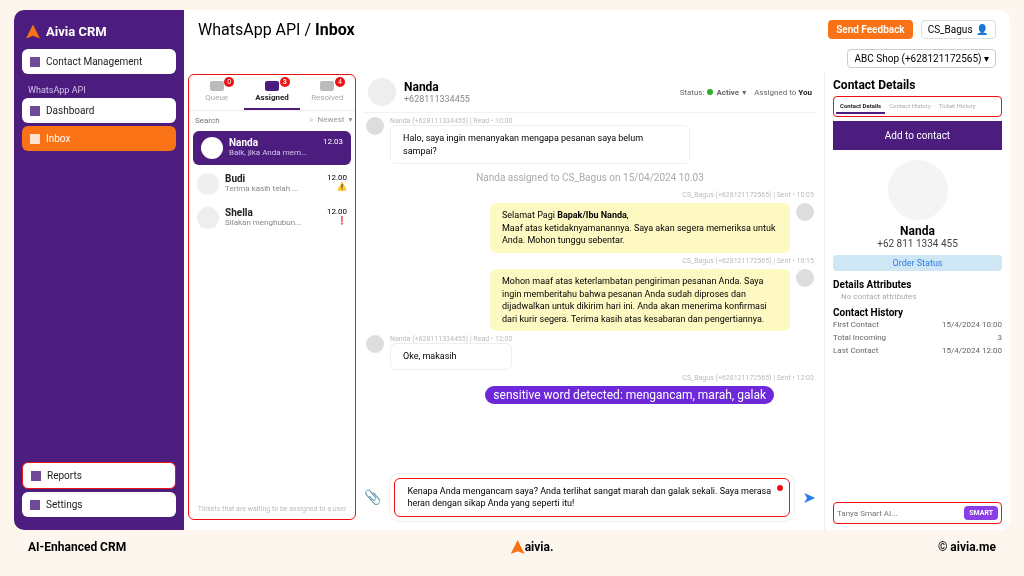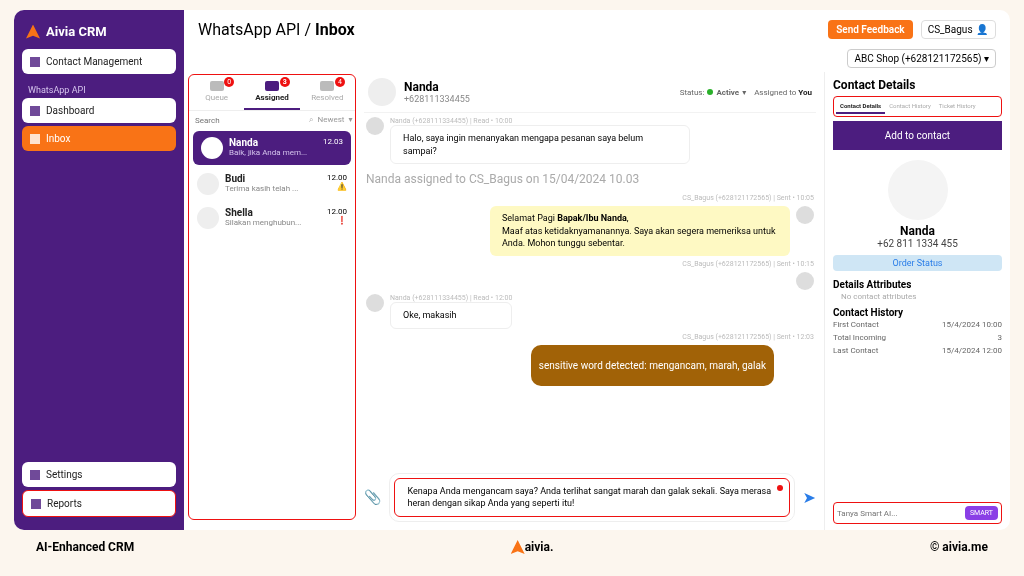--- a/index.html
+++ b/index.html
@@ -53,25 +53,25 @@
 .status-pill{font-size:8px;color:#666;display:flex;gap:3px;align-items:center}
 .dot{width:6px;height:6px;border-radius:50%;background:#2ab02a}
 .asn{font-size:8px;color:#666}
 .asn b{color:#222}
 .msgs{flex:1;overflow-y:auto;padding:4px 2px;display:flex;flex-direction:column;gap:4px}
 .msg-meta{font-size:7px;color:#bbb}
 .msg-meta.r{text-align:right}
 .bubble{padding:6px 12px;border-radius:6px;font-size:9px;line-height:1.4;max-width:300px}
 .bub-l{background:#fff;border:1px solid #eee;align-self:flex-start}
 .bub-r{background:#fef9c3;align-self:flex-end}
-.sys-line{font-size:12px;color:#aaa;margin:4px 0}
+.sys-line{text-align:center;font-size:10px;color:#aaa;margin:4px 0}
 .msgrow{display:flex;gap:6px;align-items:flex-start}
 .msgrow.r{flex-direction:row-reverse}
 .mav{width:18px;height:18px;border-radius:50%;background:#ddd;flex-shrink:0}
-.alert-pill{background:#a16207;color:#fff;font-size:10px;padding:15px 8px;border-radius:10px;align-self:flex-end;margin-right:40px}
+.alert-pill{background:#6d28d9;color:#fff;font-size:12px;padding:2px 8px;border-radius:10px;align-self:flex-end;margin-right:40px}
 .alert-bub{border:1.5px solid #e11!important;position:relative}
 .red-dot{position:absolute;right:6px;top:6px;width:6px;height:6px;background:#e11;border-radius:50%}
 .composer{display:flex;align-items:center;gap:8px;padding:4px 0 8px}
 .clip{color:#888;font-size:14px;cursor:pointer}
 .compose-box{flex:1;border:1px solid #eee;border-radius:10px;padding:4px}
 .send{color:#2a7de8;font-size:16px;cursor:pointer}
 .details{width:186px;border-left:1px solid #eee;padding:6px 8px;display:flex;flex-direction:column}
 .det-title{font-size:12px;font-weight:700;margin-bottom:4px}
 .det-tabs{border:1.6px solid #e11;border-radius:4px;display:flex;padding:2px;font-size:6px;color:#aaa;margin-bottom:4px}
 .det-tab{padding:3px 4px;cursor:pointer;white-space:nowrap}
@@ -79,22 +79,22 @@
 .add-btn{background:#4c1d7f;color:#fff;border:none;border-radius:0;padding:9px;font-size:10px;width:100%;cursor:pointer;margin-bottom:6px}
 .big-av{width:60px;height:60px;border-radius:50%;background:#f4f4f4;margin:4px auto}
 .det-name{text-align:center;font-weight:700;font-size:12px}
 .det-phone{text-align:center;font-size:10px;color:#444}
 .ord-pill{background:#cfe6f5;color:#2a7de8;text-align:center;border-radius:4px;padding:3px;font-size:9px;margin:6px 0;cursor:pointer}
 .det-sec{font-size:10px;font-weight:700;margin-top:2px}
 .det-none{font-size:8px;color:#aaa;margin:2px 8px 4px}
 .det-row{display:flex;justify-content:space-between;font-size:8px;color:#666;margin:2px 0}
 .smart-bar{border:1.6px solid #e11;border-radius:4px;padding:3px;display:flex;align-items:center;margin-top:auto}
 .smart-bar input{flex:1;border:none;font-size:8px;outline:none;color:#aaa}
-.smart-btn{background:#8a3fe6;color:#fff;font-size:7px;font-weight:400;padding:3px 5px;border-radius:4px;cursor:pointer}
-.footer{display:flex;align-items:center;justify-content:space-between;padding:10px 36px;font-size:12px;font-weight:700}
+.smart-btn{background:#8a3fe6;color:#fff;font-size:7px;font-weight:700;padding:3px 5px;border-radius:4px;cursor:pointer}
+.footer{display:flex;align-items:center;justify-content:space-between;padding:10px 28px;font-size:12px;font-weight:700}
 .footer .brand{display:flex;gap:0;align-items:flex-start}
 </style>
 </head>
 <body>
 
 <div class="app">
   <div class="sidebar">
     <div class="logo">
       <span class="logo-ico"></span>
       <span>Aivia CRM</span>
@@ -106,27 +106,27 @@
     <div class="sb-sec">WhatsApp API</div>
     <div class="sb-item wh">
       <span class="sb-ico" style="background:#4c1d7f"></span>
       <span>Dashboard</span>
     </div>
     <div class="sb-item or">
       <span class="sb-ico"></span>
       <span>Inbox</span>
     </div>
     <div class="sb-spacer"></div>
+    <div class="sb-item redbox">
+      <span class="sb-ico" style="background:#4c1d7f"></span>
+      <span>Reports</span>
+    </div>
     <div class="sb-item wh">
       <span class="sb-ico" style="background:#4c1d7f"></span>
       <span>Settings</span>
-    </div>
-    <div class="sb-item redbox">
-      <span class="sb-ico" style="background:#4c1d7f"></span>
-      <span>Reports</span>
     </div>
   </div>
 
   <div class="main">
     <div class="topbar">
       <div class="crumb">
         <span>WhatsApp API / </span><b>Inbox</b>
       </div>
       <div class="tb-sp"></div>
       <button class="feedback">Send Feedback</button>
@@ -175,20 +175,21 @@
           <div class="av"></div>
           <div class="conv-body">
               <div class="conv-name">Shella</div>
               <div class="conv-prev">Silakan menghubun...</div>
             </div>
           <div style="text-align:right">
               <div class="conv-time">12.00</div>
               <div class="conv-ico">❗</div>
             </div>
         </div>
+        <div class="inbox-foot">Tickets that are waiting to be assigned to a user</div>
       </div>
 
       <div class="chat">
         <div class="chat-head">
           <div class="av" style="width:28px;height:28px"></div>
           <div class="ch-info">
               <div class="n">Nanda</div>
               <div class="p">+628111334455</div>
             </div>
           <div class="ch-sp"></div>
@@ -206,20 +207,21 @@
           <div class="sys-line">Nanda assigned to CS_Bagus on 15/04/2024 10.03</div>
           <div class="msg-meta r">CS_Bagus (+628121172565) | Sent • 10:05</div>
           <div class="msgrow r">
               <div class="mav"></div>
               <div class="bubble bub-r"><span>Selamat Pagi </span><b>Bapak/Ibu Nanda</b><span style="white-space:pre-line">,
 Maaf atas ketidaknyamanannya. Saya akan segera memeriksa untuk Anda. Mohon tunggu sebentar.</span></div>
             </div>
           <div class="msg-meta r">CS_Bagus (+628121172565) | Sent • 10:15</div>
           <div class="msgrow r">
               <div class="mav"></div>
+              <div class="bubble bub-r">Mohon maaf atas keterlambatan pengiriman pesanan Anda. Saya ingin memberitahu bahwa pesanan Anda sudah diproses dan dijadwalkan untuk dikirim hari ini. Anda akan menerima konfirmasi dari kurir segera. Terima kasih atas kesabaran dan pengertiannya.</div>
             </div>
           <div class="msgrow">
               <div class="mav"></div>
               <div>
                 <div class="msg-meta">Nanda (+628111334455) | Read • 12:00</div>
                 <div class="bubble bub-l">Oke, makasih</div>
               </div>
             </div>
           <div class="msg-meta r">CS_Bagus (+628121172565) | Sent • 12:03</div>
           <div class="alert-pill">sensitive word detected: mengancam, marah, galak</div>

